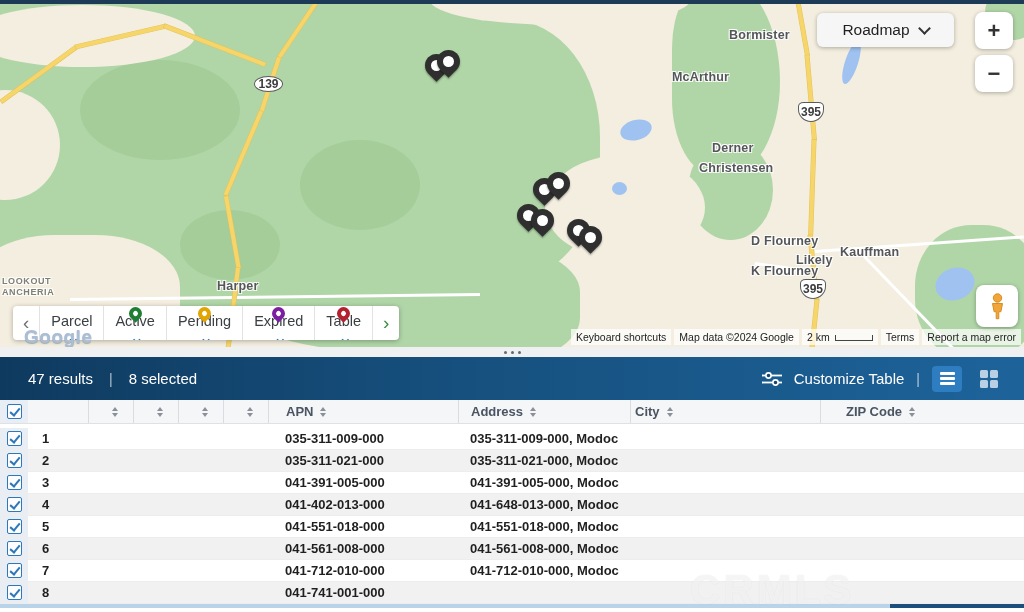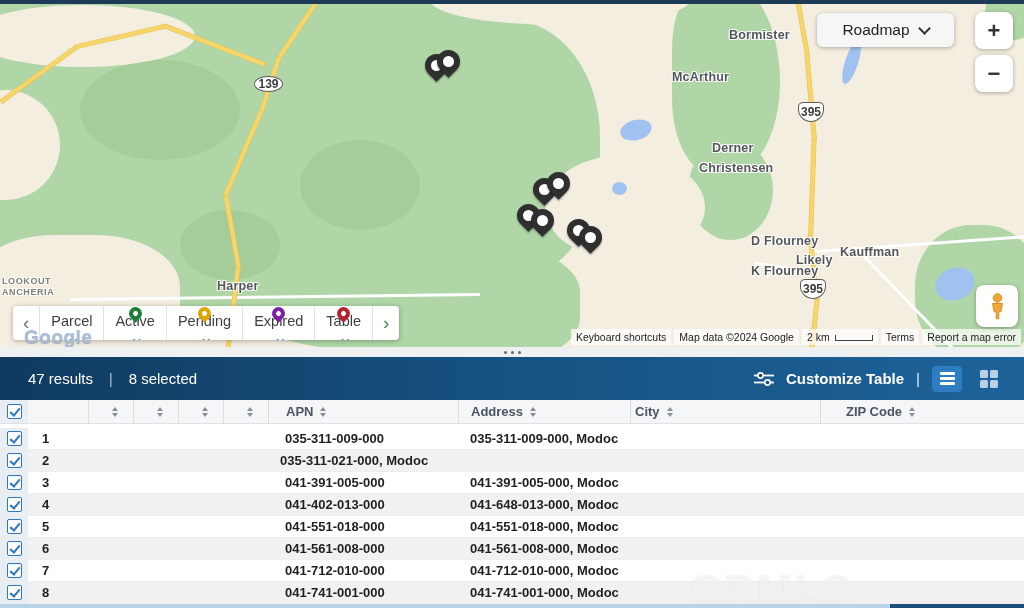--- a/index.html
+++ b/index.html
@@ -64,21 +64,21 @@
   .dragstrip { position:absolute; left:0; top:347px; width:1024px; height:10px; background:#eef0f2;
     display:flex; align-items:center; justify-content:center; gap:4px; cursor:row-resize; }
   .dragstrip b { width:3px; height:3px; border-radius:50%; background:#5f6a75; }
 
   
   .resultsbar { position:absolute; left:0; top:357px; width:1024px; height:43px; color:#fff;
     background:linear-gradient(90deg,#0f3a5f 0%, #16507e 45%, #1d639a 100%);
     display:flex; align-items:center; justify-content:space-between; padding:0 20px 0 28px; }
   .rb-left { display:flex; align-items:center; gap:16px; font-size:15px; }
   .rb-sep { color:rgba(255,255,255,0.65); font-size:14px; }
-  .rb-right { display:flex; align-items:center; gap:12px; font-size:15px; font-weight:700;justify-content:center; }
+  .rb-right { display:flex; align-items:center; gap:12px; font-size:15px; font-weight:400;justify-content:center; }
   .viewbtn { display:flex; align-items:center; justify-content:center; width:30px; height:26px; border-radius:4px; cursor:pointer; }
   .viewbtn.active { background:#2e7dc0; }
   .listicon { display:flex; flex-direction:column; gap:2.5px; }
   .listicon b { width:15px; height:2.5px; background:#fff; border-radius:1px; }
   .gridicon { display:grid; grid-template-columns:8px 8px; gap:2px; }
   .gridicon b { width:8px; height:8px; background:#b9cfe3; border-radius:1.5px; }
 
   
   .thead { position:absolute; left:0; top:400px; width:1024px; height:24px; background:#f5f6f7;
     border-bottom:1px solid #dfe1e4; display:flex; align-items:center; }
@@ -371,20 +371,21 @@
   </div>
   <div class="row alt" style="top:450px;">
     <div class="cell col-check">
         <span class="cb"></span>
       </div>
     <div class="cell col-num">2</div>
     <div class="cell col-s"></div>
       <div class="cell col-s"></div>
       <div class="cell col-s"></div>
       <div class="cell col-s"></div>
+    <div class="cell col-apn">035-311-021-000</div>
     <div class="cell col-addr">035-311-021-000, Modoc</div>
     <div class="cell col-city"></div>
     <div class="cell col-zip"></div>
   </div>
   <div class="row" style="top:472px;">
     <div class="cell col-check">
         <span class="cb"></span>
       </div>
     <div class="cell col-num">3</div>
     <div class="cell col-s"></div>
@@ -455,21 +456,20 @@
   <div class="row alt" style="top:582px;">
     <div class="cell col-check">
         <span class="cb"></span>
       </div>
     <div class="cell col-num">8</div>
     <div class="cell col-s"></div>
       <div class="cell col-s"></div>
       <div class="cell col-s"></div>
       <div class="cell col-s"></div>
     <div class="cell col-apn">041-741-001-000</div>
-    <div class="cell col-addr">041-741-001-000, Modoc</div>
     <div class="cell col-city"></div>
     <div class="cell col-zip"></div>
   </div>
 
   <div class="watermark">CRMLS</div>
   <div class="hscroll">
       <div class="thumb"></div>
     </div>
 </div>
 

